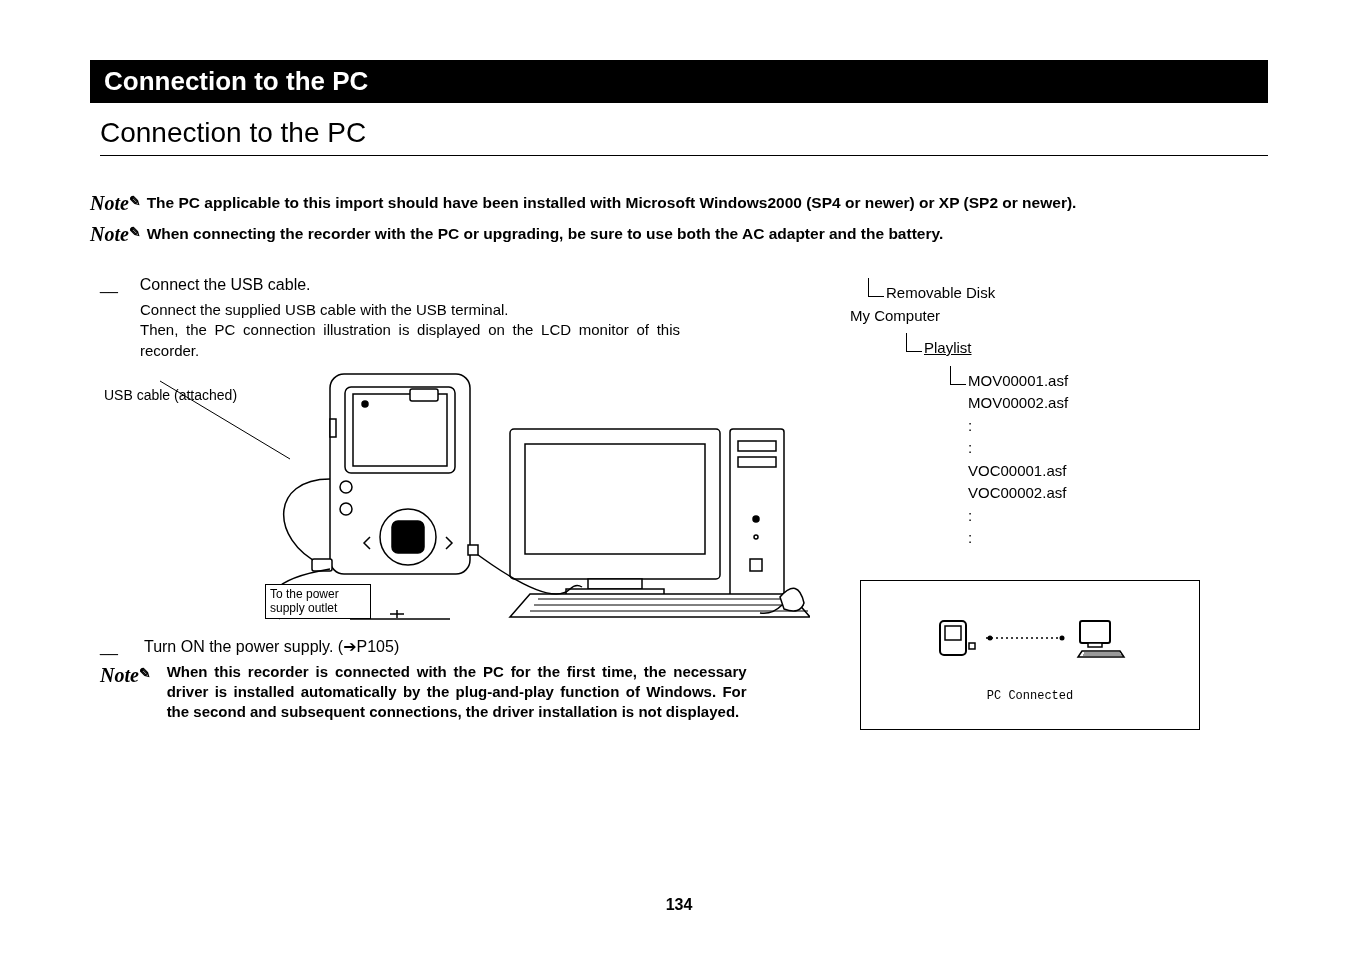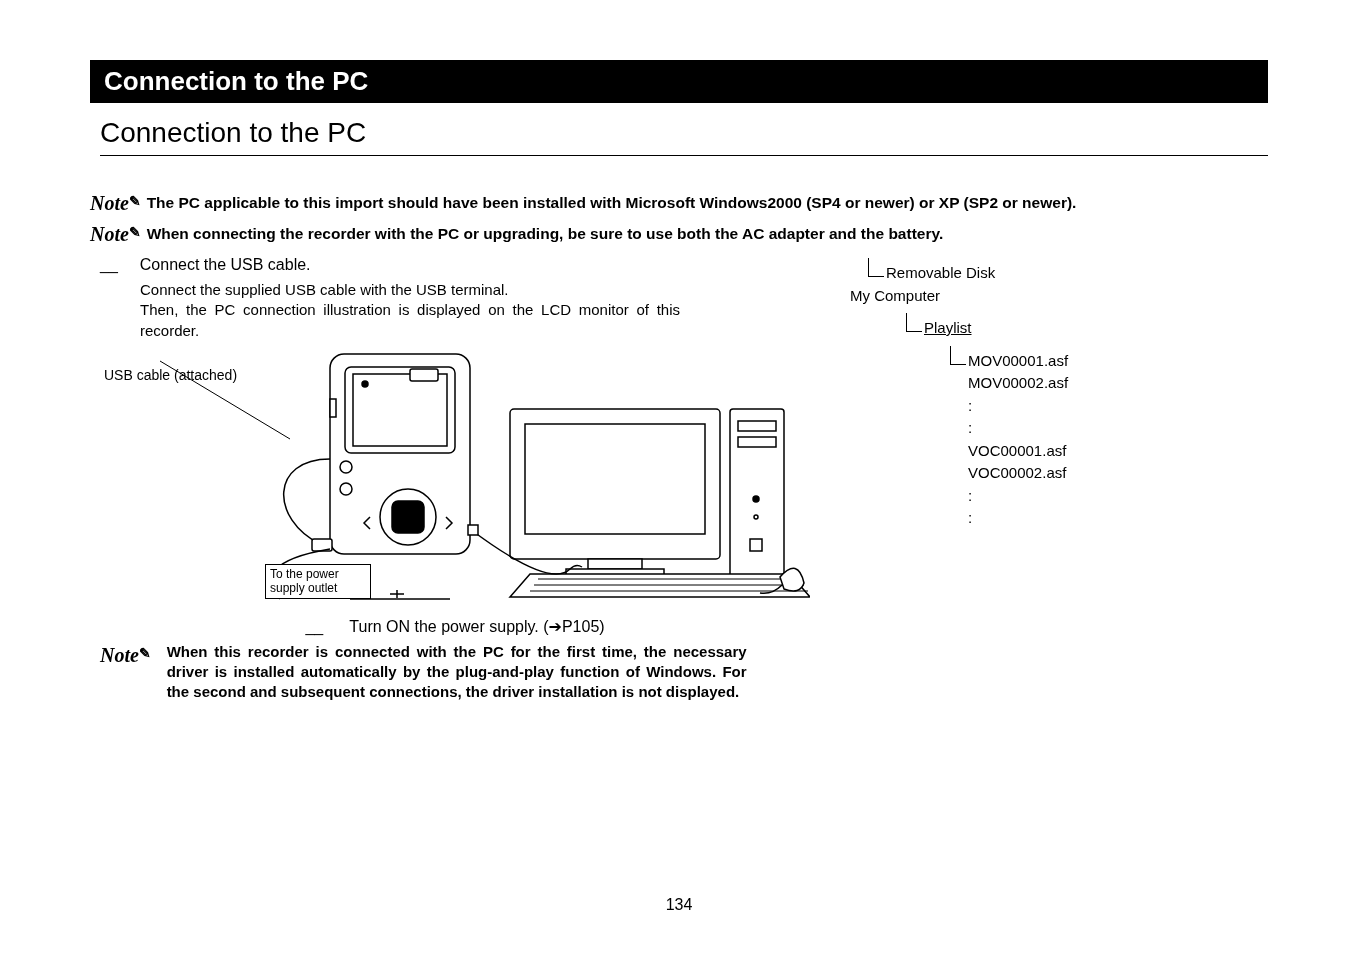--- a/index.html
+++ b/index.html
@@ -44,21 +44,21 @@
       top: 2px;
     }
     .note-icon .pencil {
       font-style: normal;
       font-size: 14px;
       position: relative;
       top: -4px;
     }
     .columns {
       display: flex;
-      margin-top: 12px;
+      margin-top: 32px;
     }
     .left-col {
       width: 720px;
     }
     .right-col {
       width: 420px;
       margin-left: 40px;
     }
     .step-heading {
       font-size: 16px;
@@ -166,21 +166,21 @@
       font-family: "Courier New", monospace;
       font-size: 12px;
       text-align: center;
       margin-top: 30px;
     }
     .page-num {
       position: absolute;
       bottom: 40px;
       left: 50%;
       transform: translateX(-50%);
-      font-weight: normal;
+      font-weight: bold;
       font-size: 16px;
     }
   </style>
 </head>
 <body>
 
 <div class="title-bar">Connection to the PC</div>
 
 <div class="subtitle">Connection to the PC</div>
 
@@ -258,21 +258,21 @@
         <ellipse cx="722" cy="232" rx="0" ry="0"></ellipse>
         <path d="M700 232 q18 -20 24 6 q-4 12 -20 6 z" stroke="#000" fill="#fff" stroke-width="1.5" transform="translate(-10,-4)"></path>
         <path d="M692 236 q-10 10 -22 8" stroke="#000" fill="none" stroke-width="1.5"></path>
 
         <path d="M380 180 q80 60 100 40 q6 -6 12 -2" stroke="#000" fill="none" stroke-width="1.5"></path>
         <path d="M378 176 h10 v10 h-10 z" stroke="#000" fill="#fff" stroke-width="1.5"></path>
       </svg>
       <div class="outlet-label">To the power supply outlet</div>
     </div>
 
-    <div class="step-heading" style="margin-top:8px;text-align:center;">
+    <div class="step-heading" style="margin-top:8px;">
       <span>Turn ON the power supply. (➔P105)</span>
     </div>
 
     <div class="note-row">
       <span class="note-icon"><span>Note</span><span class="pencil">✎</span></span>
       <div class="note-body">When this recorder is connected with the PC for the first time, the necessary driver is installed automatically by the plug-and-play function of Windows. For the second and subsequent connections, the driver installation is not displayed.</div>
     </div>
   </div>
 
   <div class="right-col">
@@ -292,16 +292,38 @@
       </div>
       <div class="tree-line tree-indent3">MOV00002.asf</div>
       <div class="tree-line tree-indent3">:</div>
       <div class="tree-line tree-indent3">:</div>
       <div class="tree-line tree-indent3">VOC00001.asf</div>
       <div class="tree-line tree-indent3">VOC00002.asf</div>
       <div class="tree-line tree-indent3">:</div>
       <div class="tree-line tree-indent3">:</div>
     </div>
 
+    <div class="pc-connected-box">
+      <div class="pc-icons">
+        <svg width="42" height="42">
+          <rect x="6" y="4" width="26" height="34" rx="4" stroke="#000" fill="#fff" stroke-width="2"></rect>
+          <rect x="11" y="9" width="16" height="14" stroke="#000" fill="#fff" stroke-width="1.5"></rect>
+          <rect x="35" y="26" width="6" height="6" stroke="#000" fill="#fff" stroke-width="1.5"></rect>
+        </svg>
+        <svg width="80" height="20">
+          <line x1="0" y1="10" x2="80" y2="10" stroke="#000" stroke-width="1.5" stroke-dasharray="2 3"></line>
+          <circle cx="4" cy="10" r="2.5" fill="#000"></circle>
+          <circle cx="76" cy="10" r="2.5" fill="#000"></circle>
+        </svg>
+        <svg width="50" height="42">
+          <rect x="4" y="4" width="30" height="22" rx="2" stroke="#000" fill="#fff" stroke-width="2"></rect>
+          <rect x="12" y="26" width="14" height="4" stroke="#000" fill="#fff" stroke-width="1.5"></rect>
+          <path d="M6 34 L44 34 L48 40 L2 40 Z" stroke="#000" fill="#fff" stroke-width="1.5"></path>
+          <line x1="8" y1="36" x2="44" y2="36" stroke="#000" stroke-width="0.8"></line>
+          <line x1="7" y1="38" x2="46" y2="38" stroke="#000" stroke-width="0.8"></line>
+        </svg>
+      </div>
+      <div class="pc-connected-label">PC Connected</div>
+    </div>
   </div>
 </div>
 
 <div class="page-num">134</div>
 
 </body></html>

